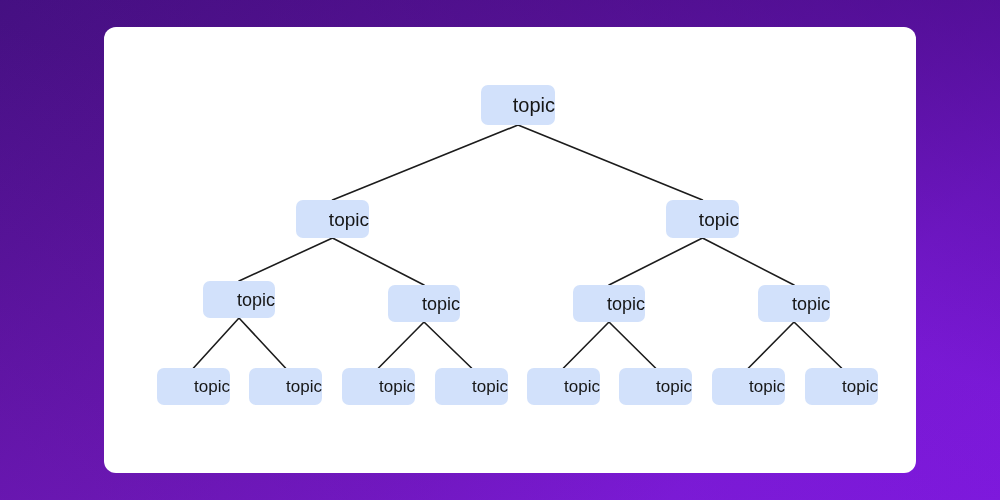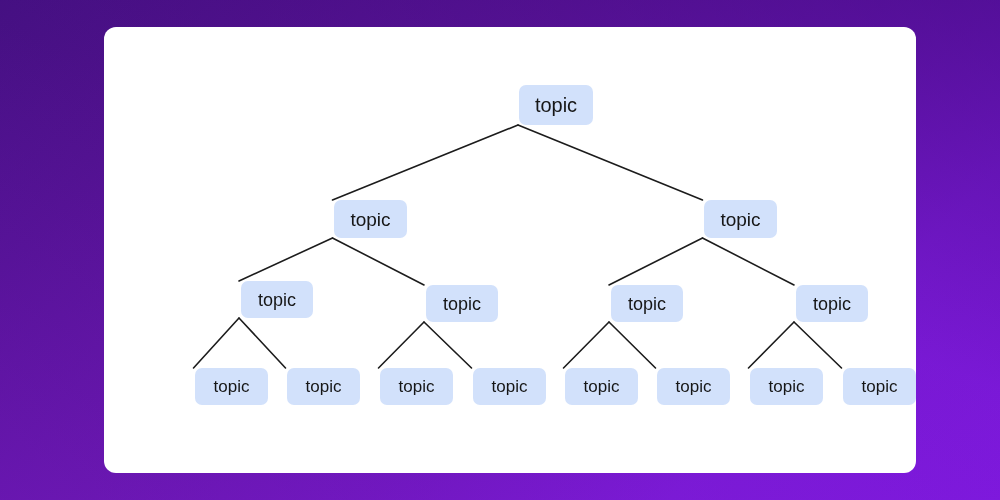--- a/index.html
+++ b/index.html
@@ -52,29 +52,28 @@
     top: 0;
     width: 1000px;
     height: 500px;
     z-index: 3;
     pointer-events: none;
   }
   .node {
     position: absolute;
     display: flex;
     align-items: center;
-    justify-content: center;
+    justify-content: flex-end;
     background: #d2e1fb;
     border-radius: 7px;
     color: #161616;
     z-index: 4;
     box-sizing: border-box;
     white-space: nowrap;
     user-select: none;
-    margin-left: 38px;
   }
   .node-label {
     display: block;
     line-height: 1;
   }
   .level-0 { font-size: 20px; }
   .level-1 { font-size: 19px; }
   .level-2 { font-size: 18px; }
   .level-3 { font-size: 17px; }
 </style>

